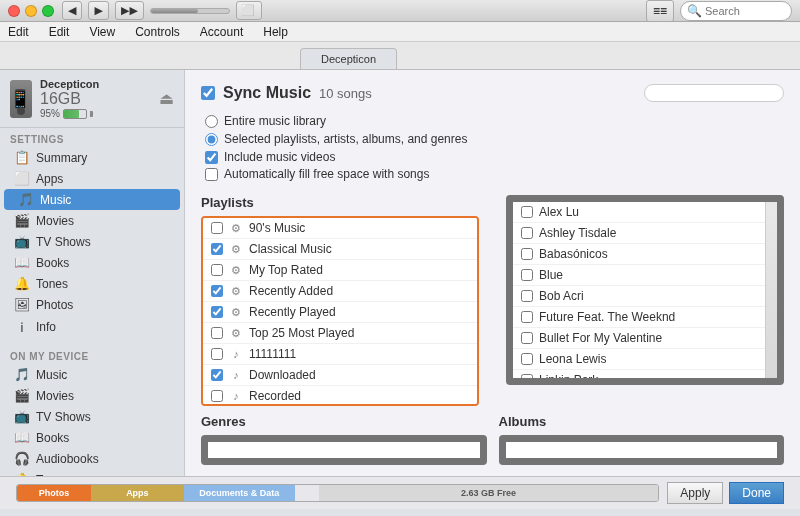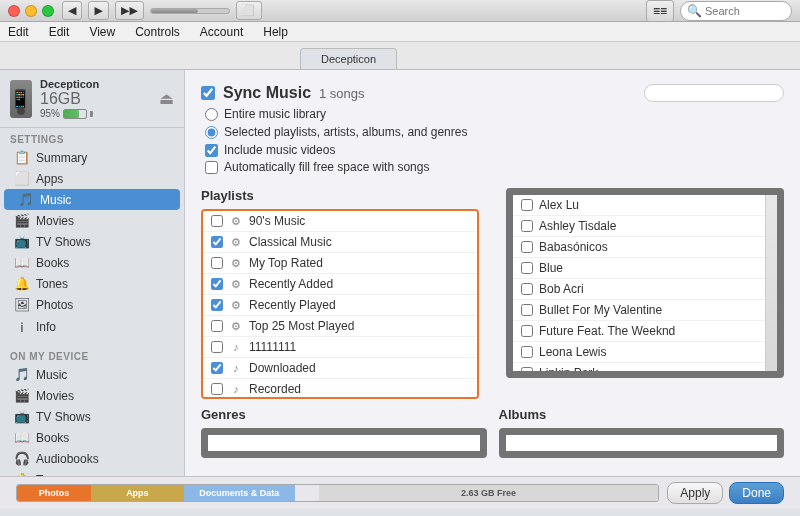--- a/index.html
+++ b/index.html
@@ -49,21 +49,21 @@
     .sidebar-item.active { background: #4a8fd4; color: white; border-radius: 4px; margin: 0 4px; }
     .sidebar-item.active .si-icon { color: white; }
     .si-icon { font-size: 13px; width: 16px; text-align: center; }
 
     .sidebar-on-device { padding: 6px 10px 2px; font-size: 10px; font-weight: bold; color: #888; text-transform: uppercase; letter-spacing: 0.5px; margin-top: 6px; }
 
     
     .content { flex: 1; background: #f2f2f7; overflow-y: auto; padding: 14px 16px; }
 
     
-    .sync-header { display: flex; align-items: center; gap: 8px; margin-bottom: 5px; }
+    .sync-header { display: flex; align-items: center; gap: 8px; margin-bottom: 12px; }
     .sync-checkbox { width: 14px; height: 14px; accent-color: #4a90d9; }
     .sync-title { font-size: 16px; font-weight: bold; color: #333; }
     .sync-count { font-size: 13px; color: #666; }
     .search-music { margin-left: auto; border: 1px solid #ccc; border-radius: 10px; padding: 2px 8px; font-size: 11px; background: white; width: 140px; }
 
     .radio-group { margin-left: 4px; }
     .radio-row { display: flex; align-items: center; gap: 6px; margin-bottom: 4px; font-size: 12px; color: #333; }
     .radio-row input[type=radio] { accent-color: #4a90d9; }
 
     .checkbox-row { display: flex; align-items: center; gap: 6px; margin-bottom: 3px; font-size: 12px; color: #333; margin-left: 4px; }
@@ -85,21 +85,21 @@
 
     
     .bottom-bar { background: #e8e8ec; border-top: 1px solid #c0c0c5; padding: 5px 16px; display: flex; align-items: center; gap: 8px; }
     .storage-bar { flex: 1; height: 18px; display: flex; border-radius: 3px; overflow: hidden; border: 1px solid #aaa; }
     .storage-seg { height: 100%; display: flex; align-items: center; justify-content: center; font-size: 9px; color: white; font-weight: bold; overflow: hidden; white-space: nowrap; }
     .storage-photos { background: #e8732a; }
     .storage-apps { background: #c8a84b; }
     .storage-docs { background: #8cb8e8; }
     .storage-free { background: #d8d8d8; }
     .storage-actions { display: flex; gap: 6px; }
-    .action-btn { background: linear-gradient(to bottom, #f8f8f8, #e0e0e0); border: 1px solid #aaa; border-radius: 8px; padding: 3px 12px; font-size: 12px; cursor: pointer; color: #333; }
+    .action-btn { background: linear-gradient(to bottom, #f8f8f8, #e0e0e0); border: 1px solid #aaa; border-radius: 0; padding: 3px 12px; font-size: 12px; cursor: pointer; color: #333; }
     .action-btn.primary { background: linear-gradient(to bottom, #5b9fd4, #3a7fc4); color: white; border-color: #2a6fbb; }
 
     
     .genres-row { display: flex; gap: 12px; margin-top: 8px; }
     .genres-panel { flex: 1; }
     .albums-panel { flex: 1; }
 
     ::-webkit-scrollbar { width: 10px; }
     ::-webkit-scrollbar-track { background: #e8e8e8; }
     ::-webkit-scrollbar-thumb { background: #bbb; border-radius: 4px; border: 1px solid #aaa; }
@@ -230,21 +230,21 @@
       <span class="si-icon">🔔</span>
       <span>Tones</span>
     </div>
   </div>
 
   <div class="content">
 
     <div class="sync-header">
       <input type="checkbox" class="sync-checkbox" checked="" style="">
       <span class="sync-title">Sync Music</span>
-      <span class="sync-count">1 songs</span>
+      <span class="sync-count">10 songs</span>
       <input type="text" class="search-music" style="">
     </div>
 
     <div class="radio-group">
       <div class="radio-row">
         <input type="radio" name="library" style="">
         <span>Entire music library</span>
       </div>
       <div class="radio-row">
         <input type="radio" name="library" checked="" style="">
@@ -331,25 +331,25 @@
           <div class="list-item">
               <input type="checkbox" style="">
               <span>Blue</span>
             </div>
           <div class="list-item">
               <input type="checkbox" style="">
               <span>Bob Acri</span>
             </div>
           <div class="list-item">
               <input type="checkbox" style="">
+              <span>Future Feat. The Weeknd</span>
+            </div>
+          <div class="list-item">
+              <input type="checkbox" style="">
               <span>Bullet For My Valentine</span>
-            </div>
-          <div class="list-item">
-              <input type="checkbox" style="">
-              <span>Future Feat. The Weeknd</span>
             </div>
           <div class="list-item">
               <input type="checkbox" style="">
               <span>Leona Lewis</span>
             </div>
           <div class="list-item">
               <input type="checkbox" style="">
               <span>Linkin Park</span>
             </div>
 

